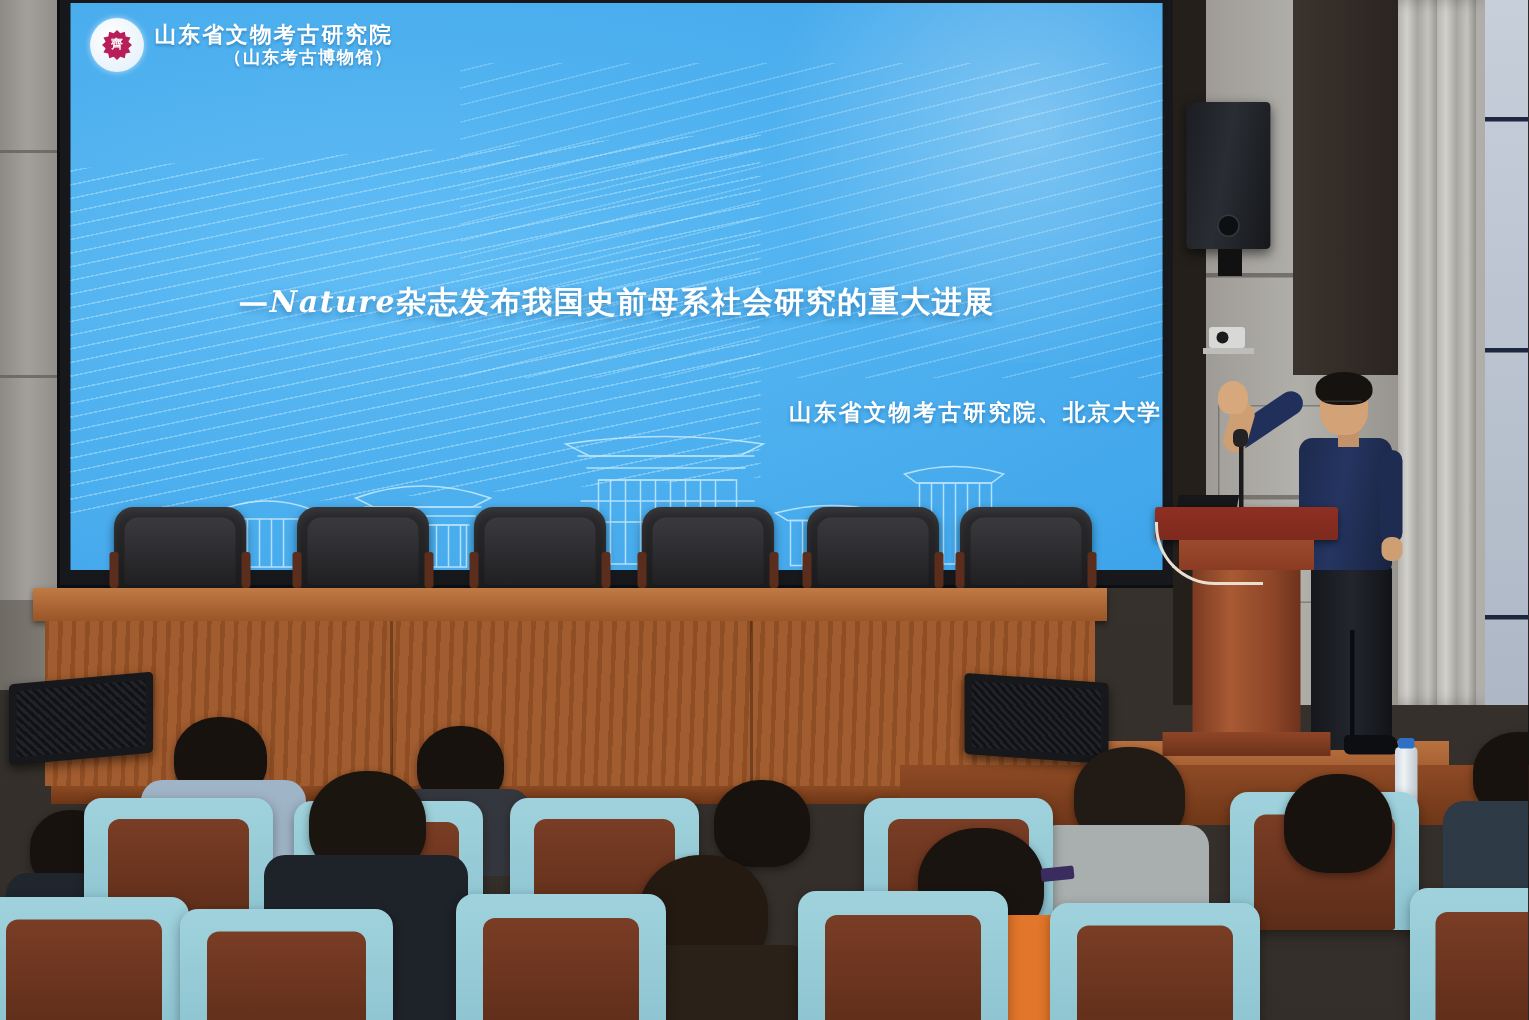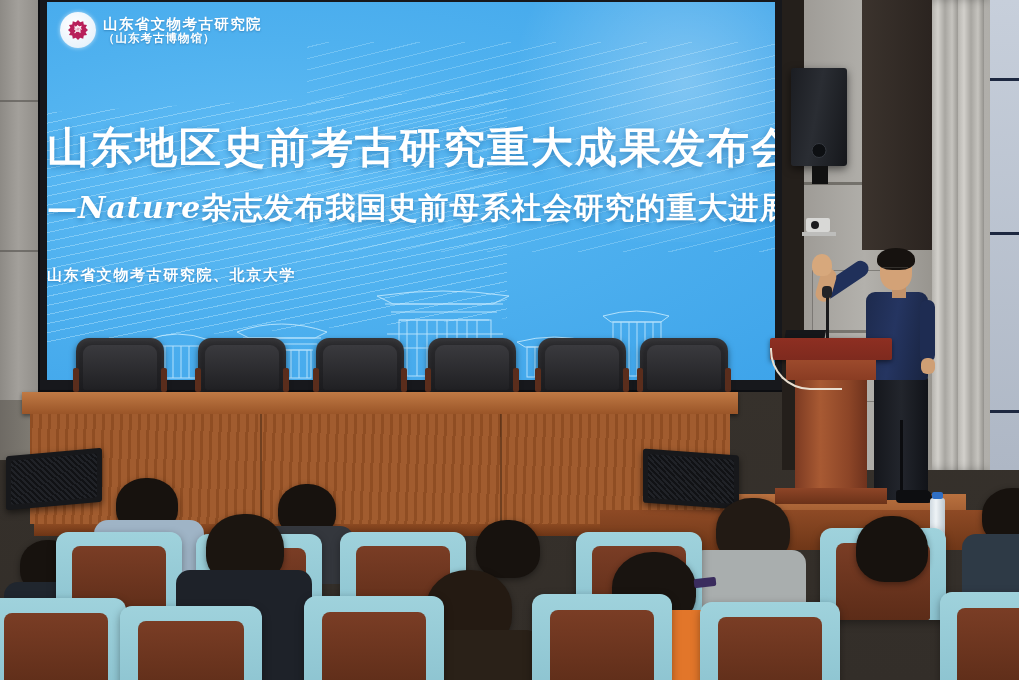--- a/index.html
+++ b/index.html
@@ -48,39 +48,39 @@
   .logo-circle{width:36px;height:36px;border-radius:50%;
     background:radial-gradient(circle at 40% 35%,#ffffff,#e9f3fb 70%,#d6e8f6 100%);
     display:flex;align-items:center;justify-content:center;flex:none;
     box-shadow:0 0 4px rgba(255,255,255,.6);}
   .logo-seal{width:20px;height:20px;background:#b81f5a;
     clip-path:polygon(50% 0%,61% 11%,76% 6%,79% 22%,95% 25%,88% 39%,100% 50%,88% 61%,
       95% 75%,79% 78%,76% 94%,61% 89%,50% 100%,39% 89%,24% 94%,21% 78%,5% 75%,
       12% 61%,0% 50%,12% 39%,5% 25%,21% 22%,24% 6%,39% 11%);
     display:flex;align-items:center;justify-content:center;}
   .logo-seal span{color:#fff;font-size:8px;font-weight:bold;line-height:1;}
-  .org-block{display:flex;flex-direction:column;align-items:flex-start;line-height:1.05;}
+  .org-block{display:flex;flex-direction:column;align-items:flex-end;line-height:1.05;}
   .org-main{color:#fff;font-size:14.5px;font-weight:bold;letter-spacing:1.4px;
     font-family:"DejaVu Serif","Liberation Serif",serif;
     text-shadow:0 1px 2px rgba(0,60,110,.35);}
   .org-sub{color:#fff;font-size:11.5px;font-weight:bold;letter-spacing:1px;
     font-family:"DejaVu Serif","Liberation Serif",serif;
     text-shadow:0 1px 2px rgba(0,60,110,.35);}
 
   
   .title-main{position:absolute;left:0;right:0;top:118px;text-align:center;
     color:#ffffff;font-size:42px;font-weight:bold;letter-spacing:2px;
     font-family:"DejaVu Serif","Liberation Serif",serif;
     text-shadow:0 2px 6px rgba(0,70,130,.45);white-space:nowrap;}
   .title-sub{position:absolute;left:0;right:0;top:186px;text-align:center;
-    color:#ffffff;font-size:30px;font-weight:bold;letter-spacing:1px;
+    color:#ffffff;font-size:20px;font-weight:bold;letter-spacing:1px;
     font-family:"DejaVu Serif","Liberation Serif",serif;
     text-shadow:0 2px 5px rgba(0,70,130,.45);white-space:nowrap;}
   .title-sub i{font-style:italic;}
-  .meta-org{position:absolute;left:0;right:0;top:264px;text-align:left;
+  .meta-org{position:absolute;left:0;right:0;top:264px;text-align:right;
     color:#fff;font-size:15px;font-weight:bold;letter-spacing:1.6px;
     font-family:"DejaVu Serif","Liberation Serif",serif;
     text-shadow:0 1px 3px rgba(0,70,130,.4);}
   .meta-date{position:absolute;left:0;right:0;top:290px;text-align:center;
     color:#fff;font-size:15px;font-weight:bold;letter-spacing:1.2px;
     font-family:"DejaVu Sans",sans-serif;
     text-shadow:0 1px 3px rgba(0,70,130,.4);}
 
   
   .arch{position:absolute;left:0;bottom:0;width:100%;height:90px;opacity:.85;}
@@ -245,21 +245,20 @@
         <div class="logo-seal">
             <span>齊</span>
           </div>
       </div>
       <div class="org-block">
         <div class="org-main">山东省文物考古研究院</div>
         <div class="org-sub">（山东考古博物馆）</div>
       </div>
     </div>
 
-    <div class="title-main">山东地区史前考古研究重大成果发布会</div>
     <div class="title-sub"><span>—</span><i>Nature</i><span>杂志发布我国史前母系社会研究的重大进展</span></div>
     <div class="meta-org">山东省文物考古研究院、北京大学</div>
 
     <svg class="arch" viewBox="0 0 728 90" preserveAspectRatio="none">
       <g fill="none" stroke="#cdeeff" stroke-width="1" opacity=".95">
         <path d="M190 42 q44 -16 90 0 l-12 6 h-66 z"></path>
         <path d="M196 48 h78 M200 54 h70 M204 60 h62"></path>
         <rect x="206" y="60" width="58" height="28"></rect>
         <path d="M212 60 v28 M220 60 v28 M228 60 v28 M236 60 v28 M244 60 v28 M252 60 v28 M260 60 v28"></path>
         <path d="M330 6 q66 -10 132 0 l-16 8 h-100 z"></path>

